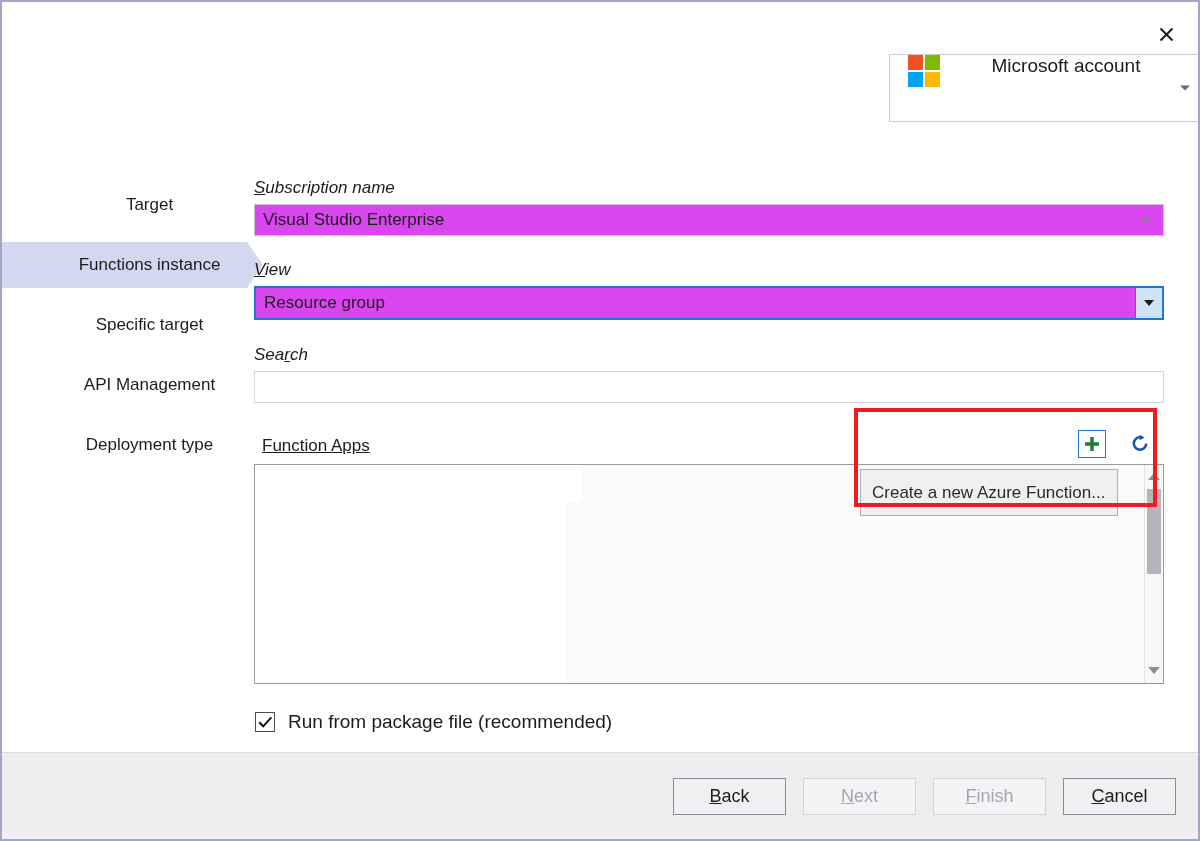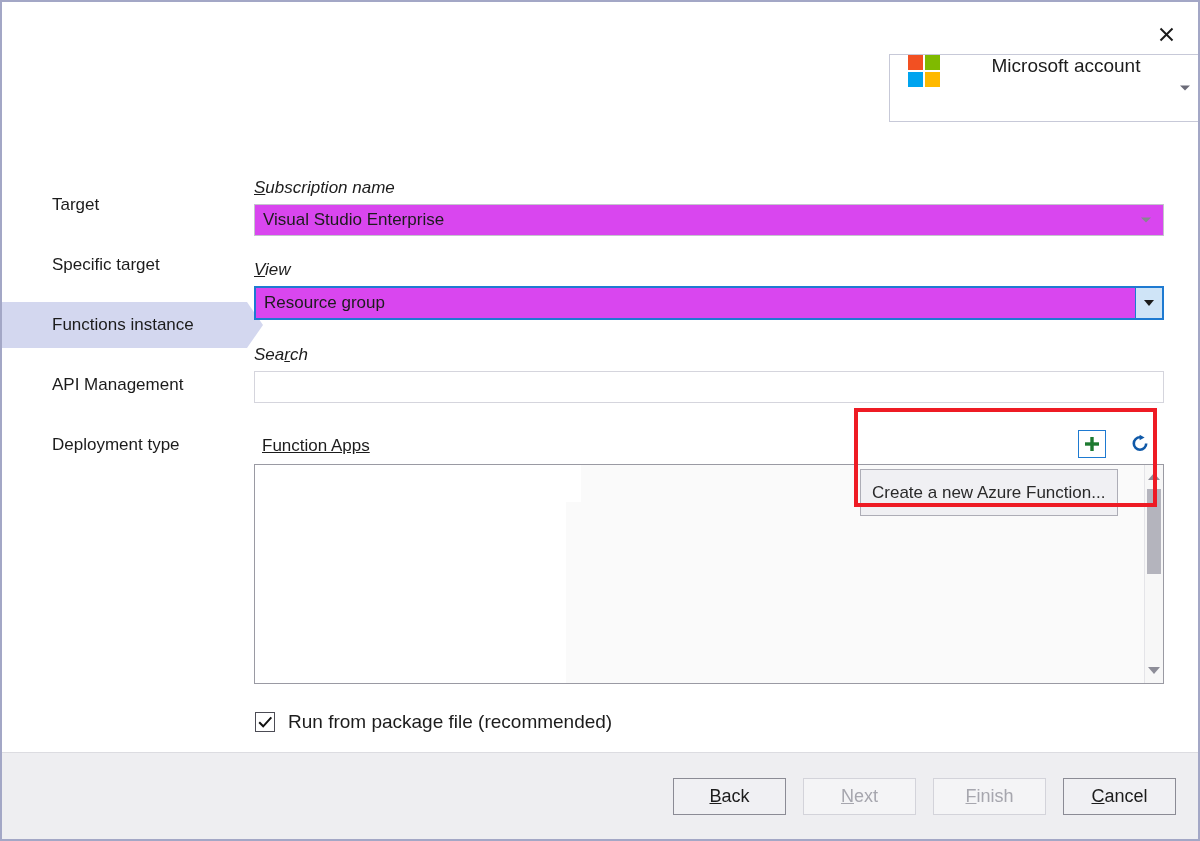--- a/index.html
+++ b/index.html
@@ -116,20 +116,21 @@
     position: relative;
     height: 46px;
     display: flex;
     align-items: center;
     padding-left: 50px;
     font-size: 17px;
     color: #1c1c1c;
     cursor: pointer;
     margin-bottom: 14px;
     box-sizing: border-box;
+    justify-content: center;
   }
   .side-item.selected {
     background: #d3d7ef;
   }
   .side-item.selected::after {
     content: "";
     position: absolute;
     right: -16px;
     top: 0;
     width: 0;
@@ -428,25 +429,25 @@
     </div>
     <div class="account-name">Microsoft account</div>
     <div class="account-caret"></div>
   </div>
 
 
   <div class="sidebar">
     <div class="side-item">
       <span>Target</span>
     </div>
+    <div class="side-item selected">
+      <span>Functions instance</span>
+    </div>
     <div class="side-item">
       <span>Specific target</span>
-    </div>
-    <div class="side-item selected">
-      <span>Functions instance</span>
     </div>
     <div class="side-item">
       <span>API Management</span>
     </div>
     <div class="side-item">
       <span>Deployment type</span>
     </div>
   </div>
 
   <div class="form">

